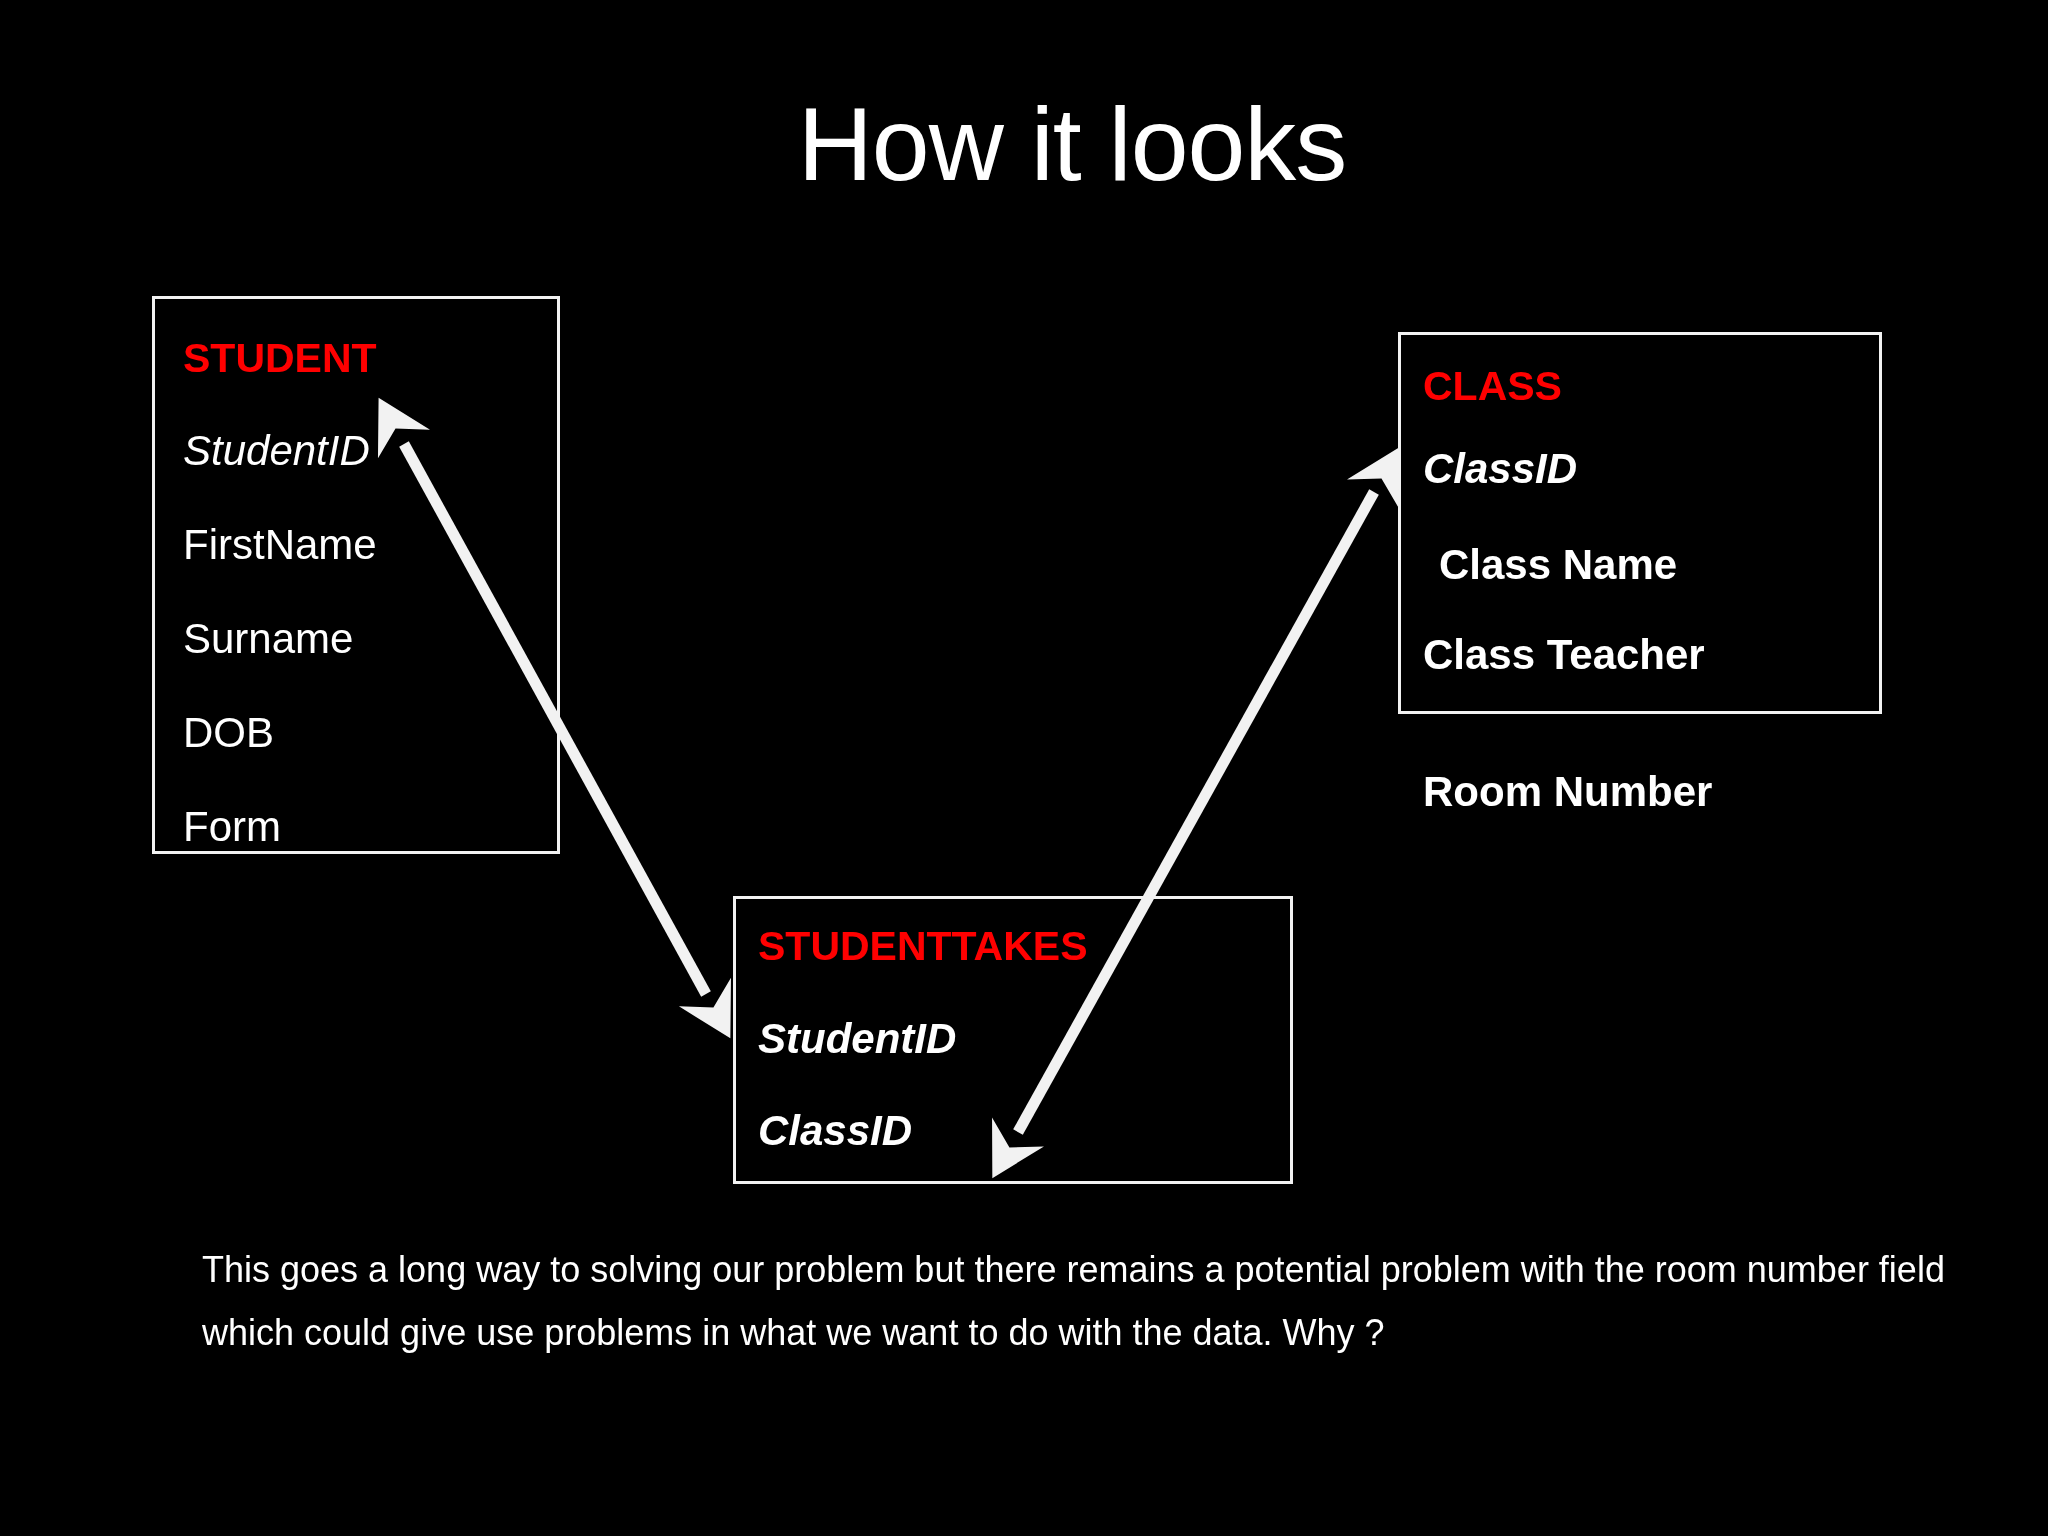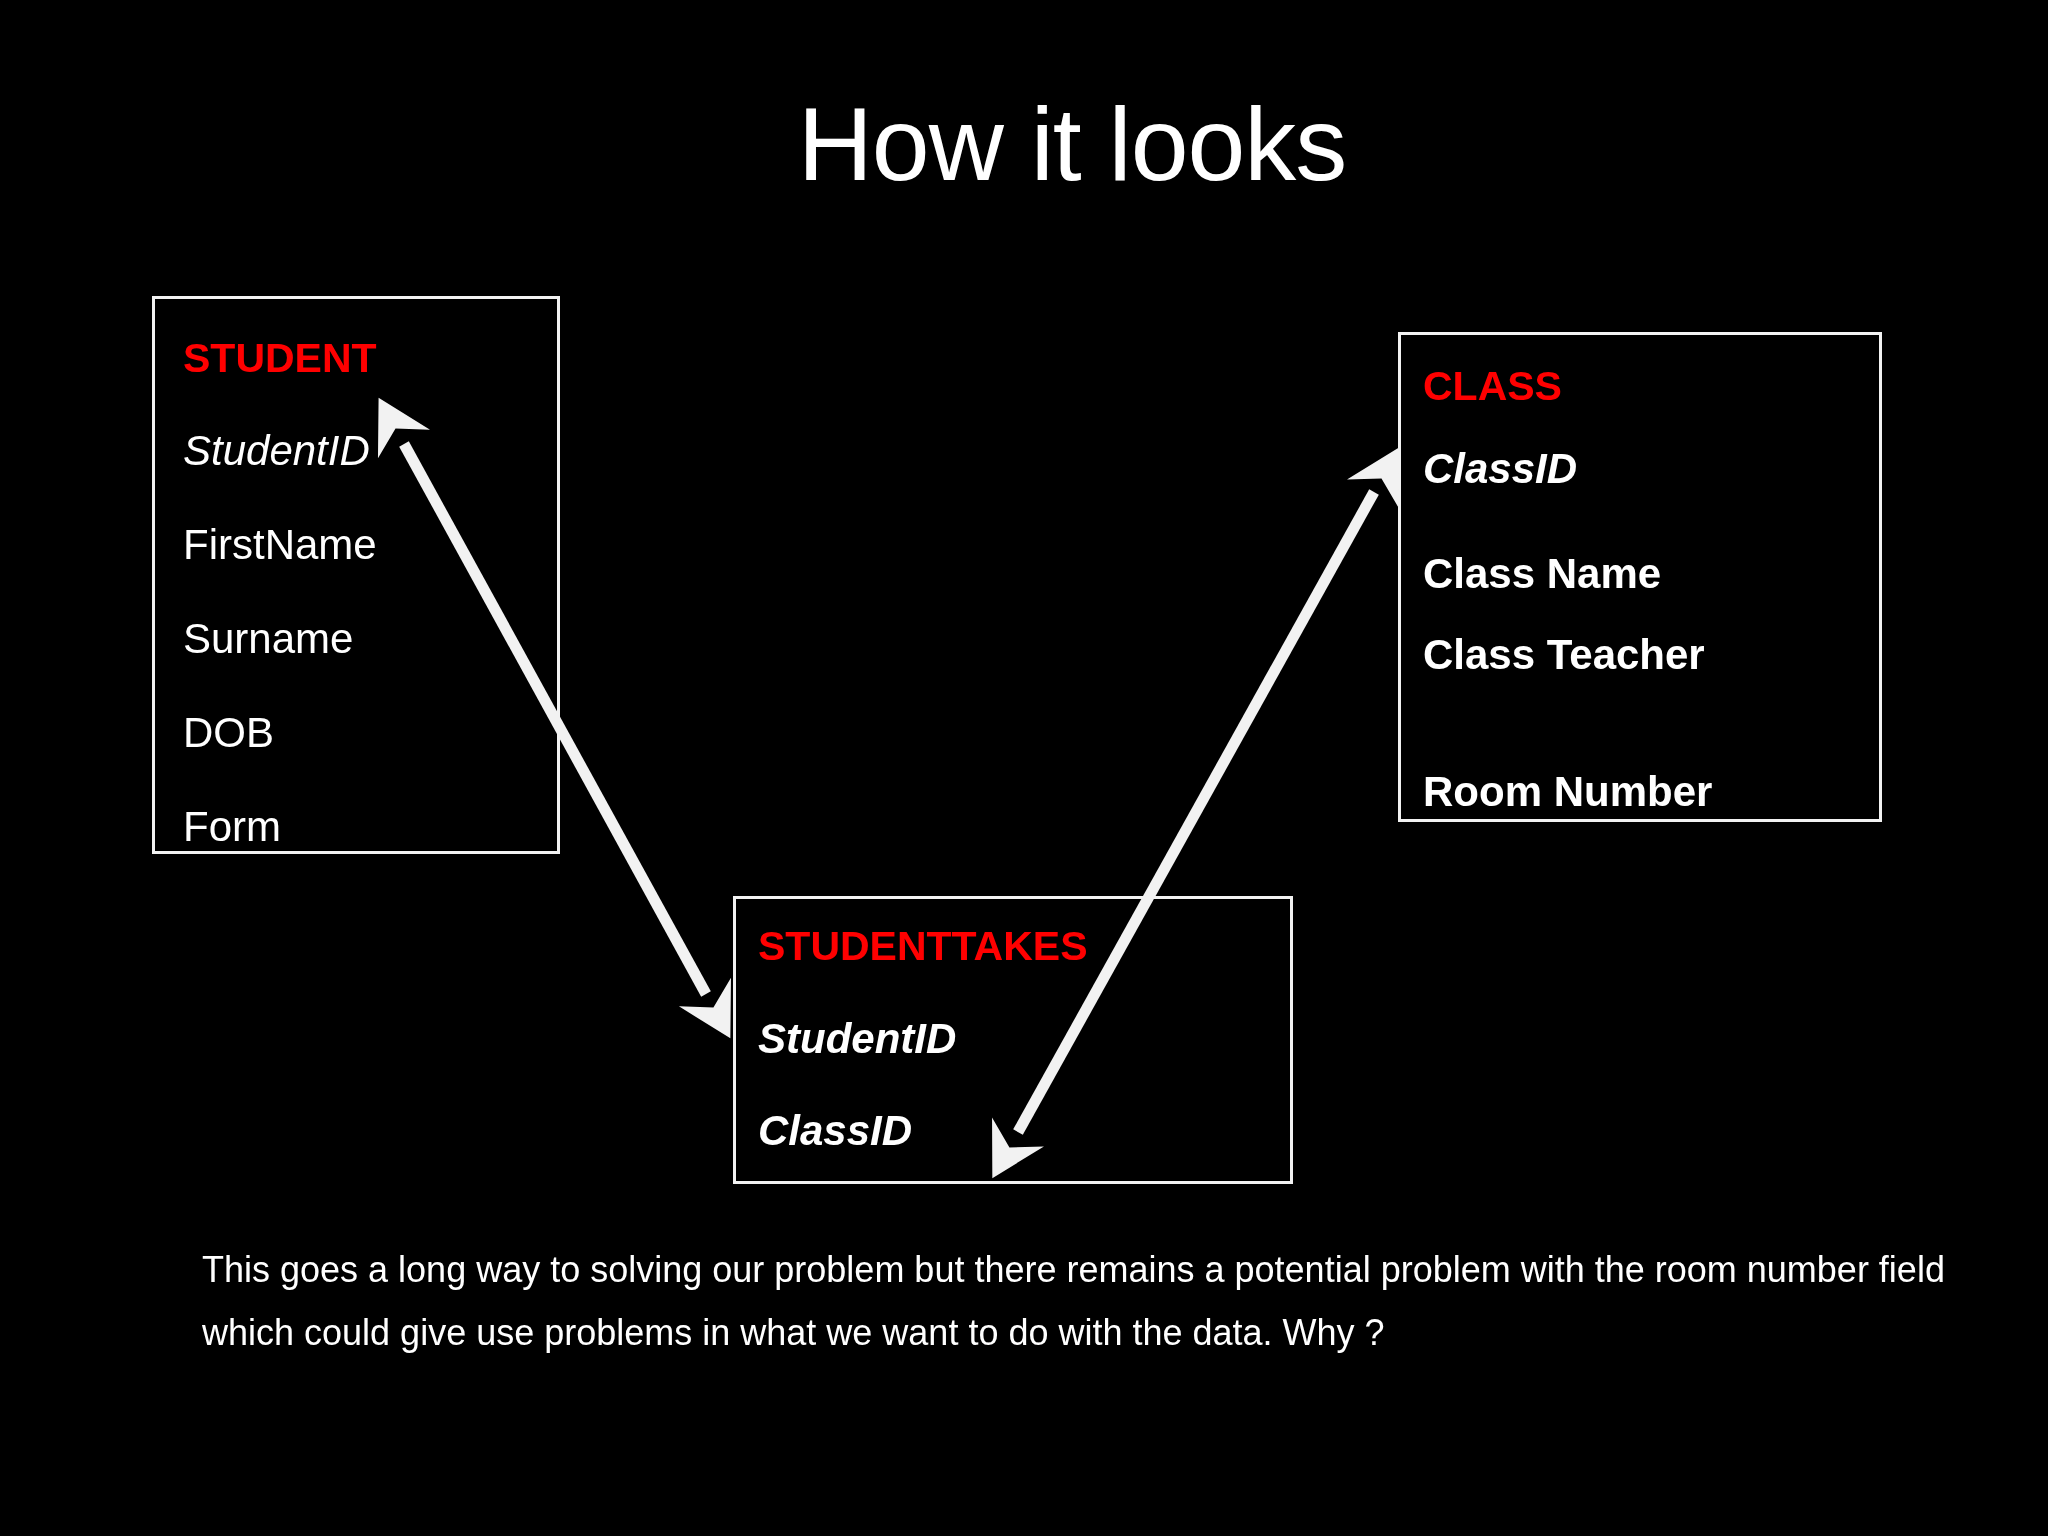--- a/index.html
+++ b/index.html
@@ -75,36 +75,36 @@
   #box-student .f1 { top: 222px; }
   #box-student .f2 { top: 316px; }
   #box-student .f3 { top: 410px; }
   #box-student .f4 { top: 504px; }
 
   
   #box-class {
     left: 1398px;
     top: 332px;
     width: 484px;
-    height: 490px;
+    height: 382px;
   }
   #box-class .entity-title {
     position: absolute;
     left: 22px;
     top: 28px;
     font-size: 41px;
   }
   #box-class .entity-field {
     position: absolute;
     left: 22px;
     font-size: 42px;
     font-weight: bold;
   }
   #box-class .f0 { top: 110px; font-style: italic; }
-  #box-class .f1 { top: 215px; }
+  #box-class .f1 { top: 206px; margin-left: 16px; }
   #box-class .f2 { top: 296px; }
   #box-class .f3 { top: 390px; margin-top: 43px; }
 
   
   #box-studenttakes {
     left: 733px;
     top: 896px;
     width: 560px;
     height: 288px;
   }

